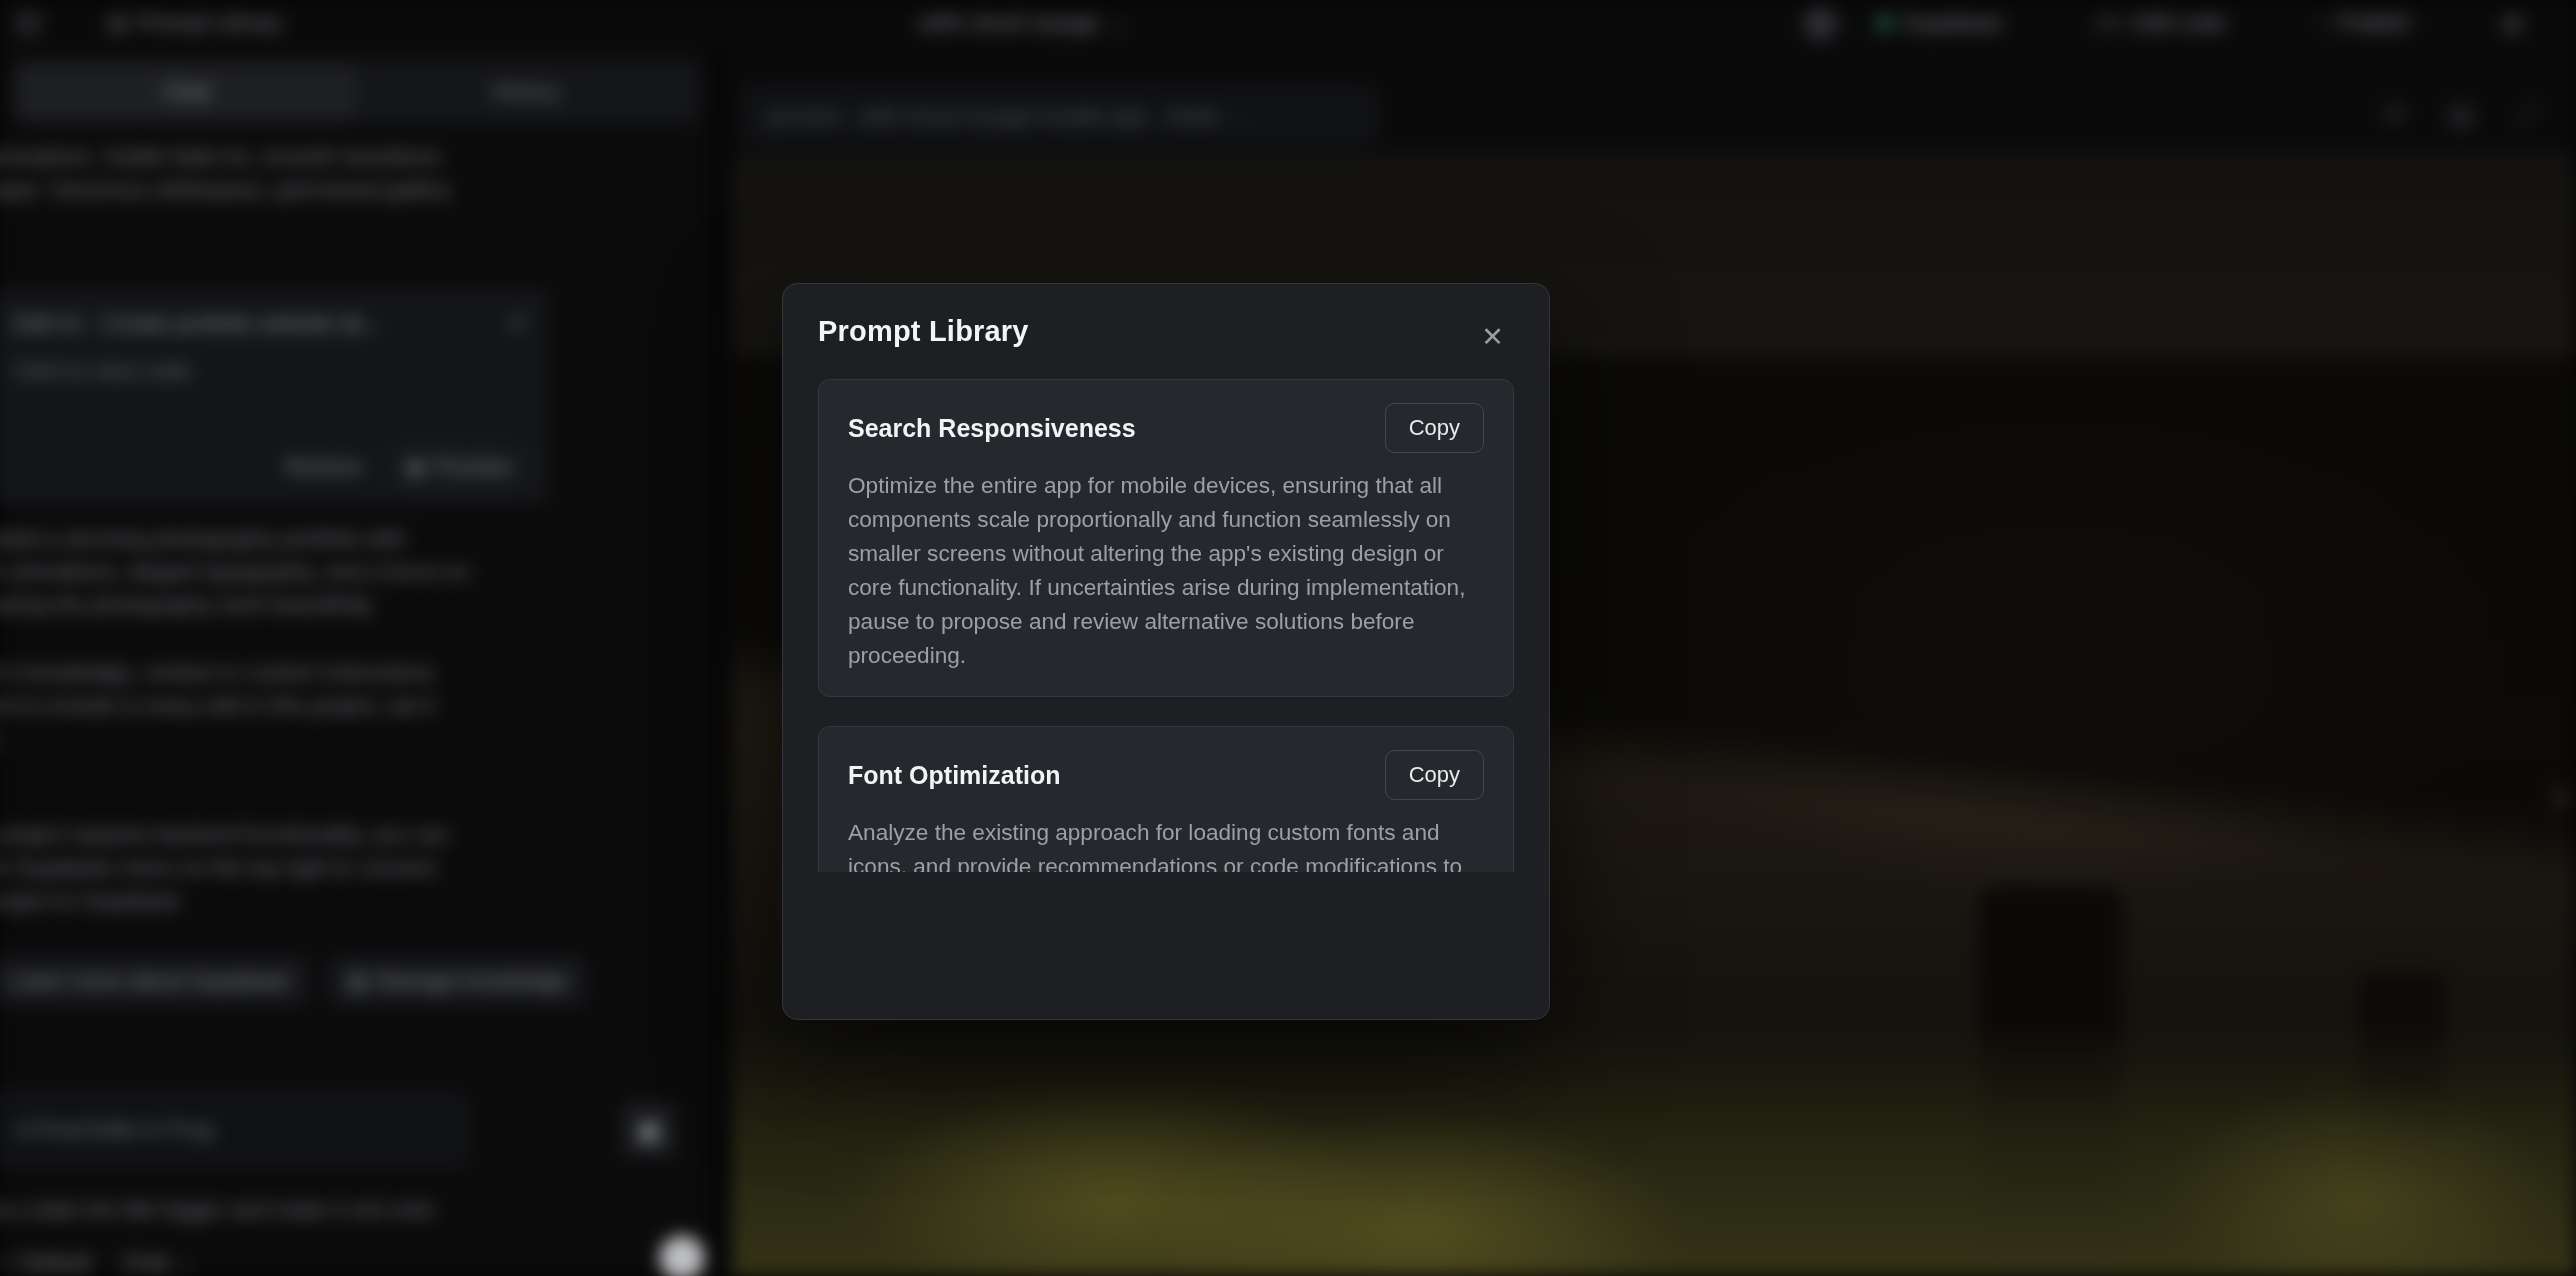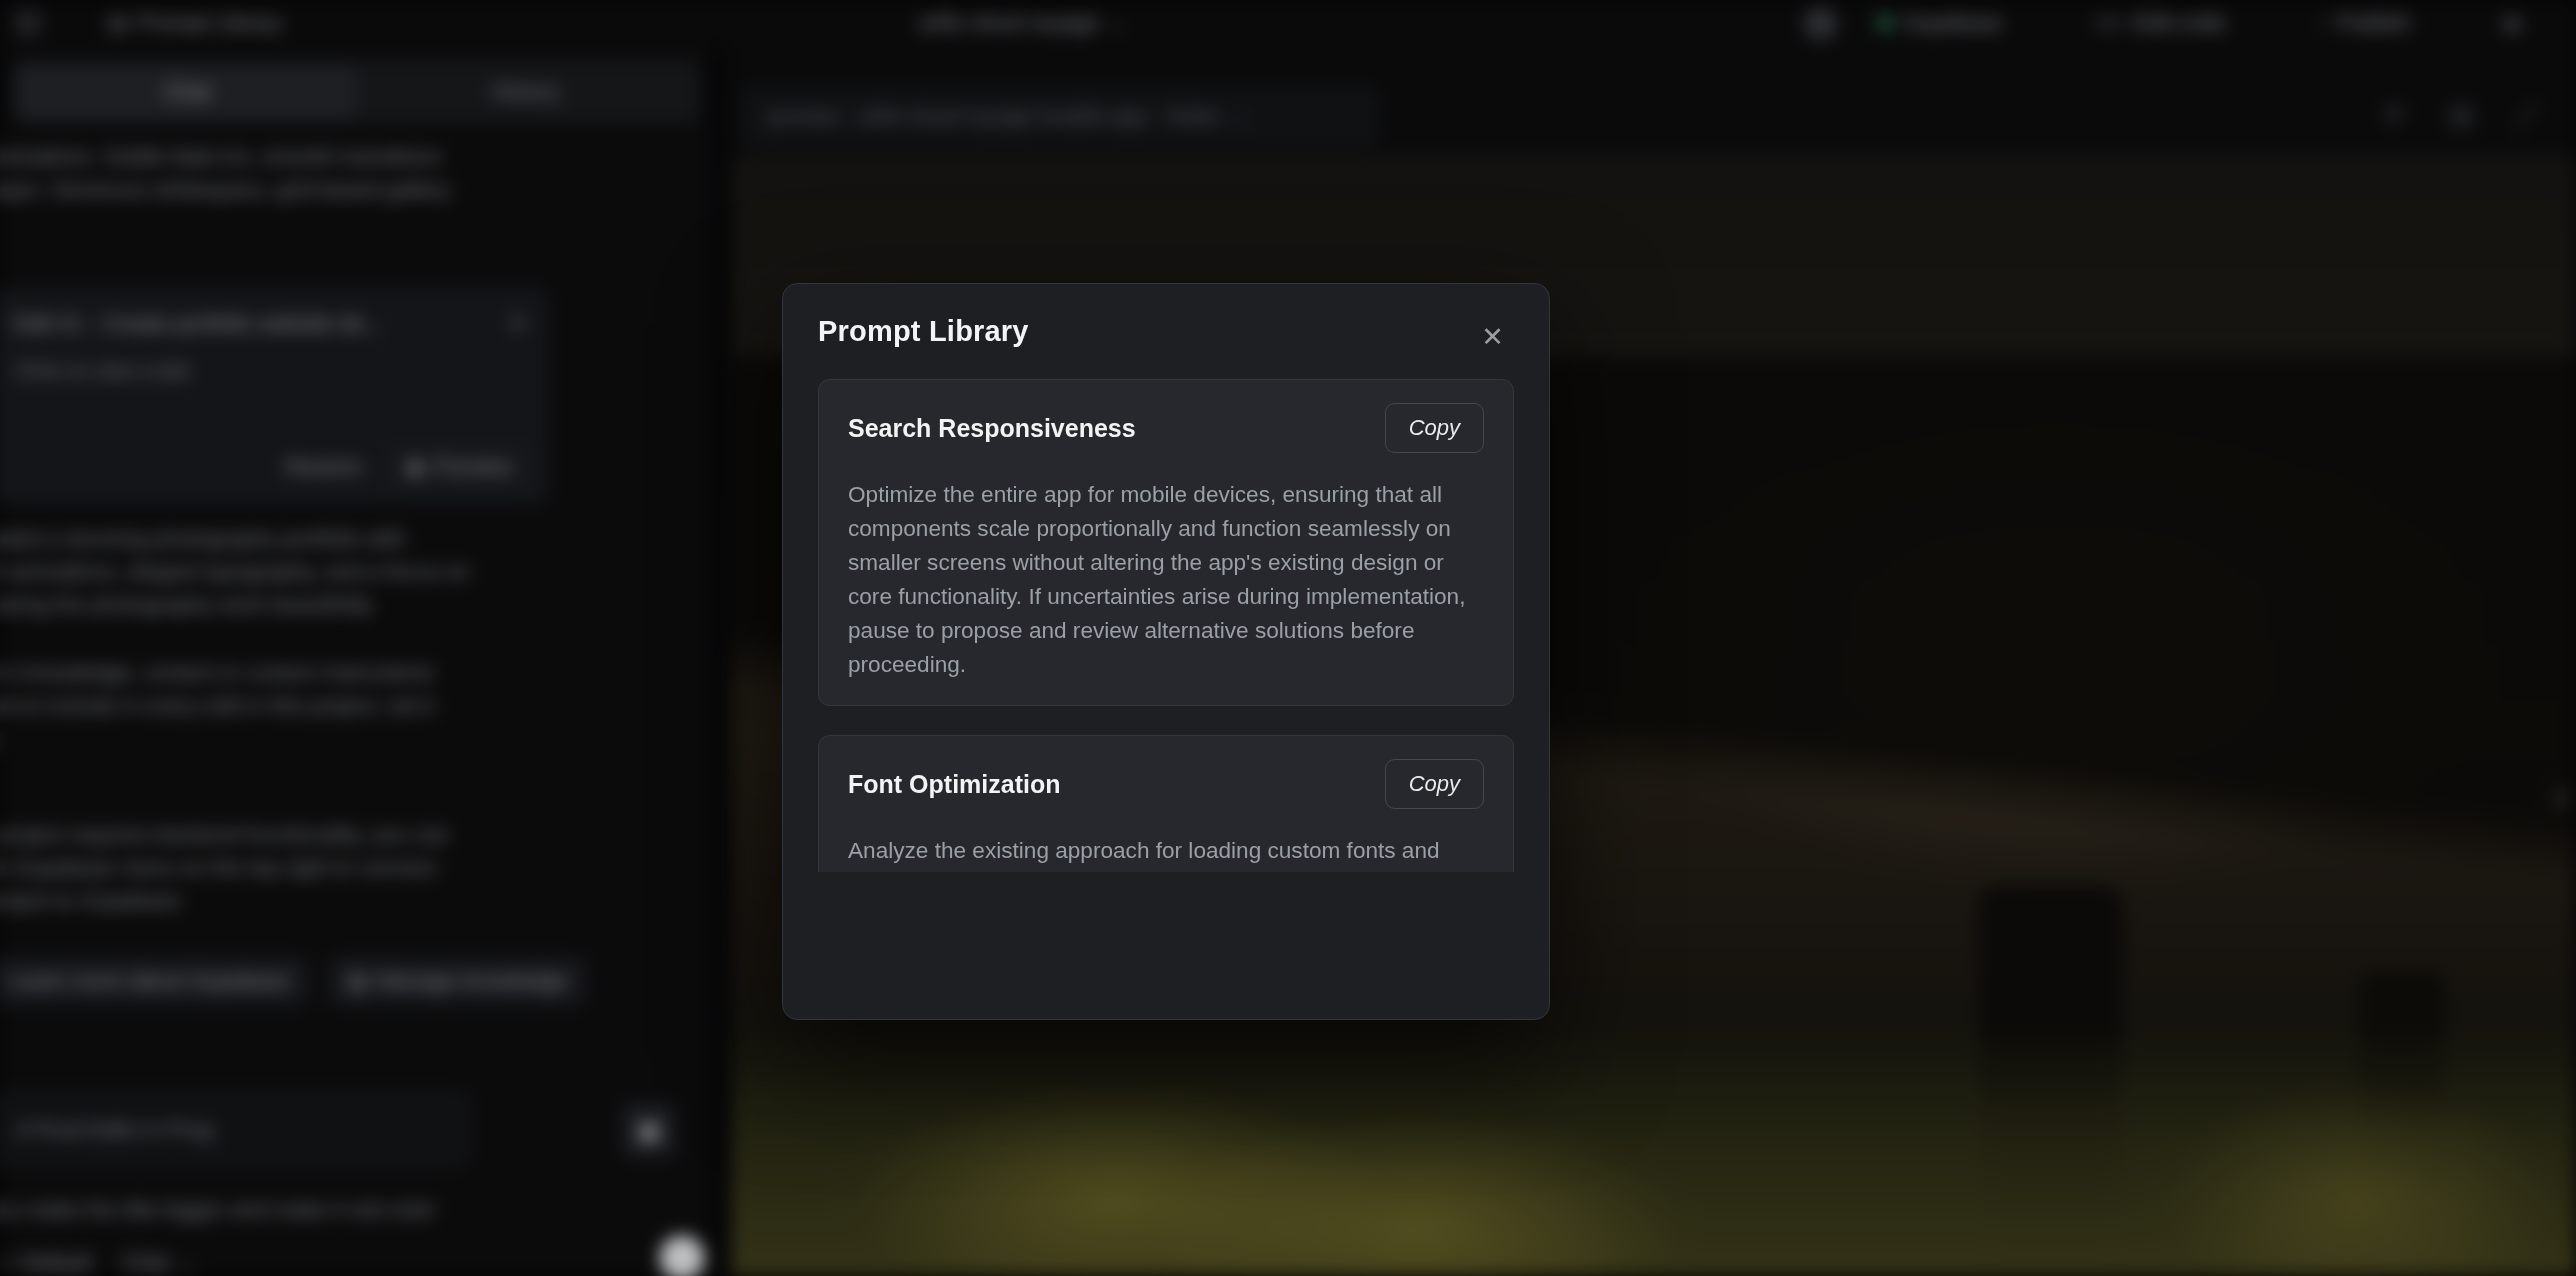--- a/index.html
+++ b/index.html
@@ -71,22 +71,22 @@
   #search-box{margin-top:31px;width:100%;height:71px;background:#1f2126;border:1px solid #3e4148;
          border-radius:9.6px;box-sizing:border-box;color:#959aa1;font-size:23px;padding:0 25px;
          font-family:"Liberation Sans",sans-serif;outline:none;display:block;}
   #search-box::placeholder{color:#959aa1;}
   #prompt-list{margin-top:31px;height:493px;overflow:hidden;display:flex;flex-direction:column;gap:29px;}
   .p-card{background:#26282d;border:1px solid #34373d;border-radius:11.6px;box-sizing:border-box;
           padding:23px 29px;flex-shrink:0;}
   .p-head{display:flex;align-items:center;justify-content:space-between;}
   .p-title{font-size:25px;font-weight:700;color:#f2f3f5;}
   .copy-btn{height:50px;padding:0 23px;border:1px solid #45484f;border-radius:9.6px;background:transparent;
-          color:#e9eaec;font-size:22px;font-family:"Liberation Sans",sans-serif;cursor:pointer;font-style:italic;}
-  .p-desc{margin-top:25px;font-size:22.6px;line-height:34px;color:#9aa0a7;}
+          color:#e9eaec;font-size:22px;font-family:"Liberation Sans",sans-serif;cursor:pointer;}
+  .p-desc{margin-top:16px;font-size:22.6px;line-height:34px;color:#9aa0a7;}
 </style>
 </head>
 <body>
 
 <div id="bg">
 
   <div id="topbar">
     <div class="tb-item" style="left:15.4px;">
       <span class="logo-sq"></span>
     </div>

